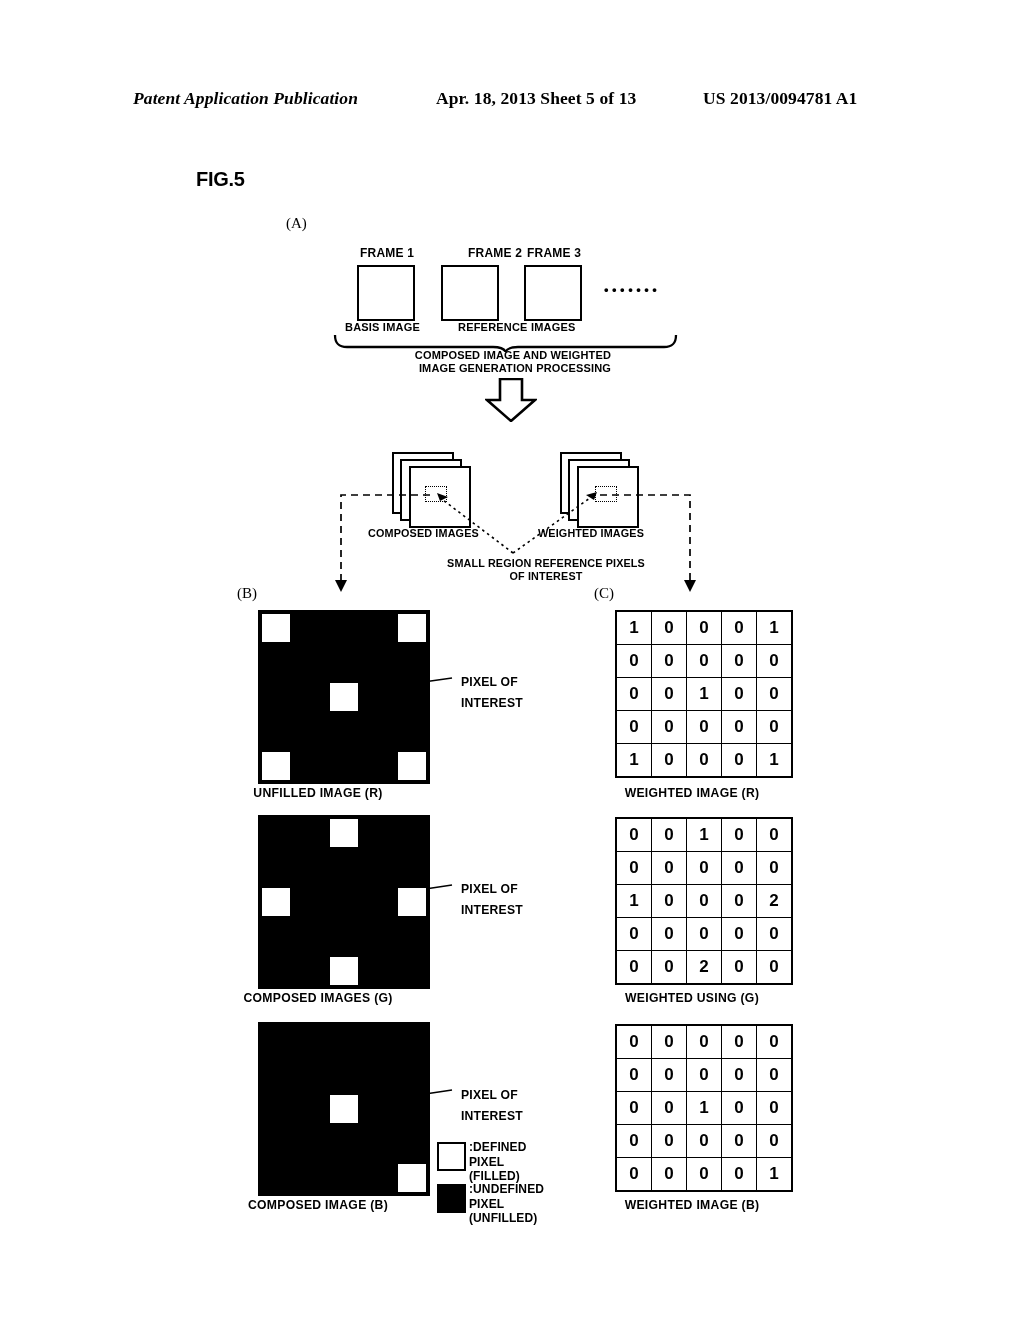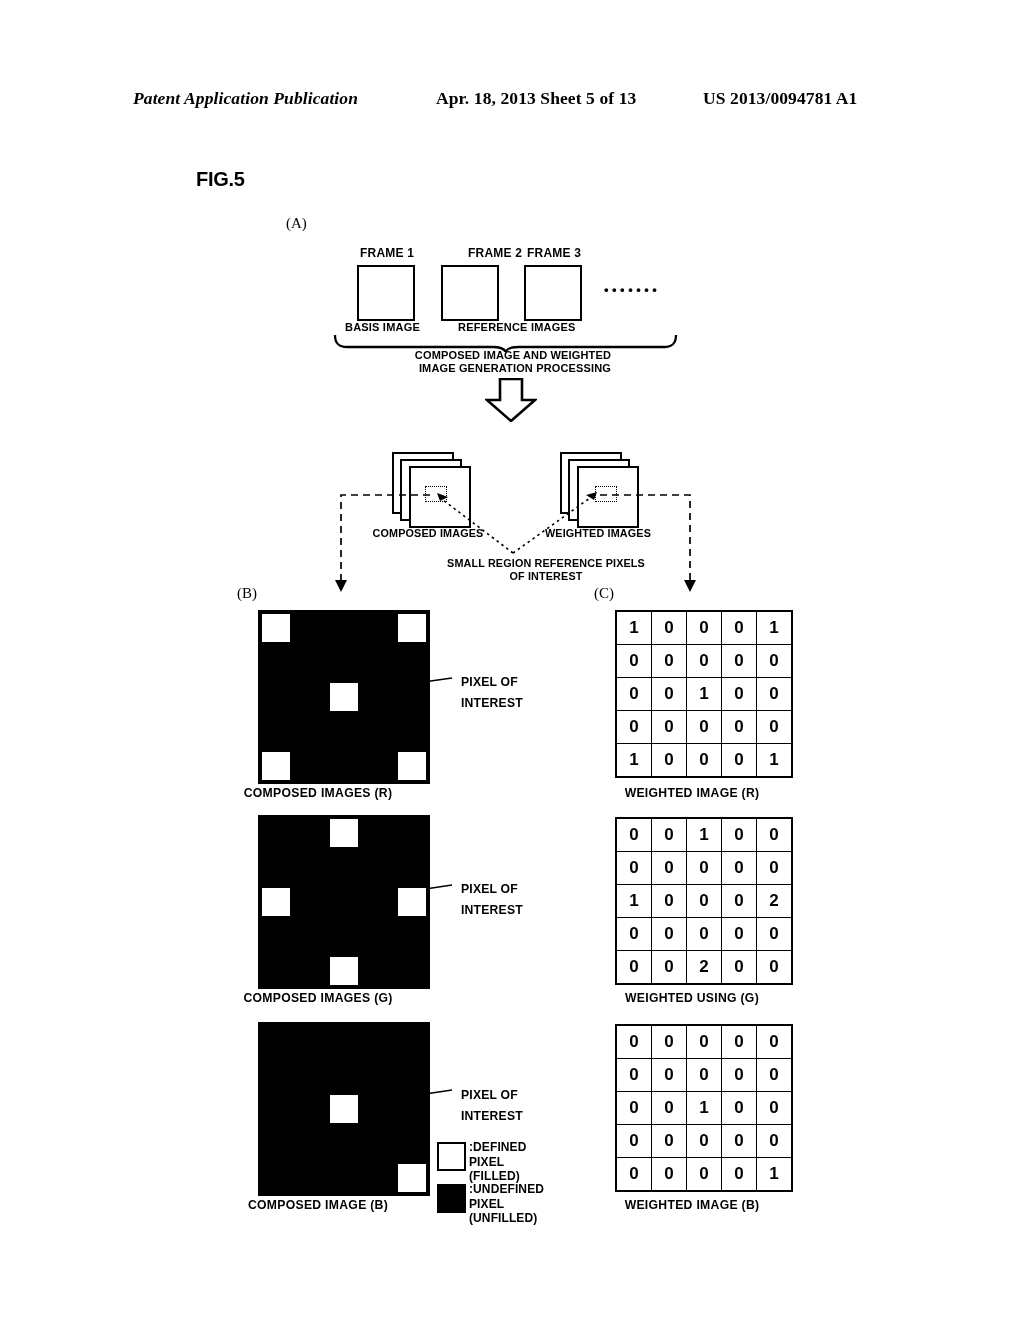--- a/index.html
+++ b/index.html
@@ -90,21 +90,21 @@
   .sh2{left:8px;top:7px;}
   .sh3{left:17px;top:14px;}
   .small-region{
     position:absolute;width:20px;height:14px;
     border:1.8px dotted #000;
   }
   .stack-composed{left:392px;top:452px;}
   .stack-weighted{left:560px;top:452px;}
 
   .stack-lbl{
-    position:absolute;width:120px;text-align:center;
+    position:absolute;width:120px;text-align:left;
     font-size:10.8px;font-weight:bold;line-height:12.5px;letter-spacing:0.15px;
   }
   .lbl-composed{left:368px;top:527px;}
   .lbl-weighted{left:538px;top:527px;}
 
   .small-region-lbl{
     position:absolute;left:446px;top:557px;width:200px;text-align:center;
     font-size:10.8px;font-weight:bold;line-height:12.5px;letter-spacing:0.15px;
   }
 
@@ -246,21 +246,21 @@
 
   <div class="composed-wrap" style="left:258px;top:610px;">
     <div class="composed-grid">
         <div class="cell-white" style="left: 3.4px; top: 3.44px; width: 27.2px; height: 27.52px;"></div>
         <div class="cell-white" style="left: 139.4px; top: 3.44px; width: 27.2px; height: 27.52px;"></div>
         <div class="cell-white" style="left: 71.4px; top: 72.24px; width: 27.2px; height: 27.52px;"></div>
         <div class="cell-white" style="left: 3.4px; top: 141.04px; width: 27.2px; height: 27.52px;"></div>
         <div class="cell-white" style="left: 139.4px; top: 141.04px; width: 27.2px; height: 27.52px;"></div>
       </div>
   </div>
-  <div class="composed-cap" style="left:203px;top:786px;">COMPOSED IMAGES (R)</div>
+  <div class="composed-cap" style="left:203px;top:786px;">UNFILLED IMAGE (R)</div>
   <div class="poi-lbl" style="left:461px;top:672px;">PIXEL OF<br>INTEREST</div>
 
   <table class="wtable" style="left:615px;top:610px;">
       <tbody>
         <tr>
           <td>1</td>
           <td>0</td>
           <td>0</td>
           <td>0</td>
           <td>1</td>

